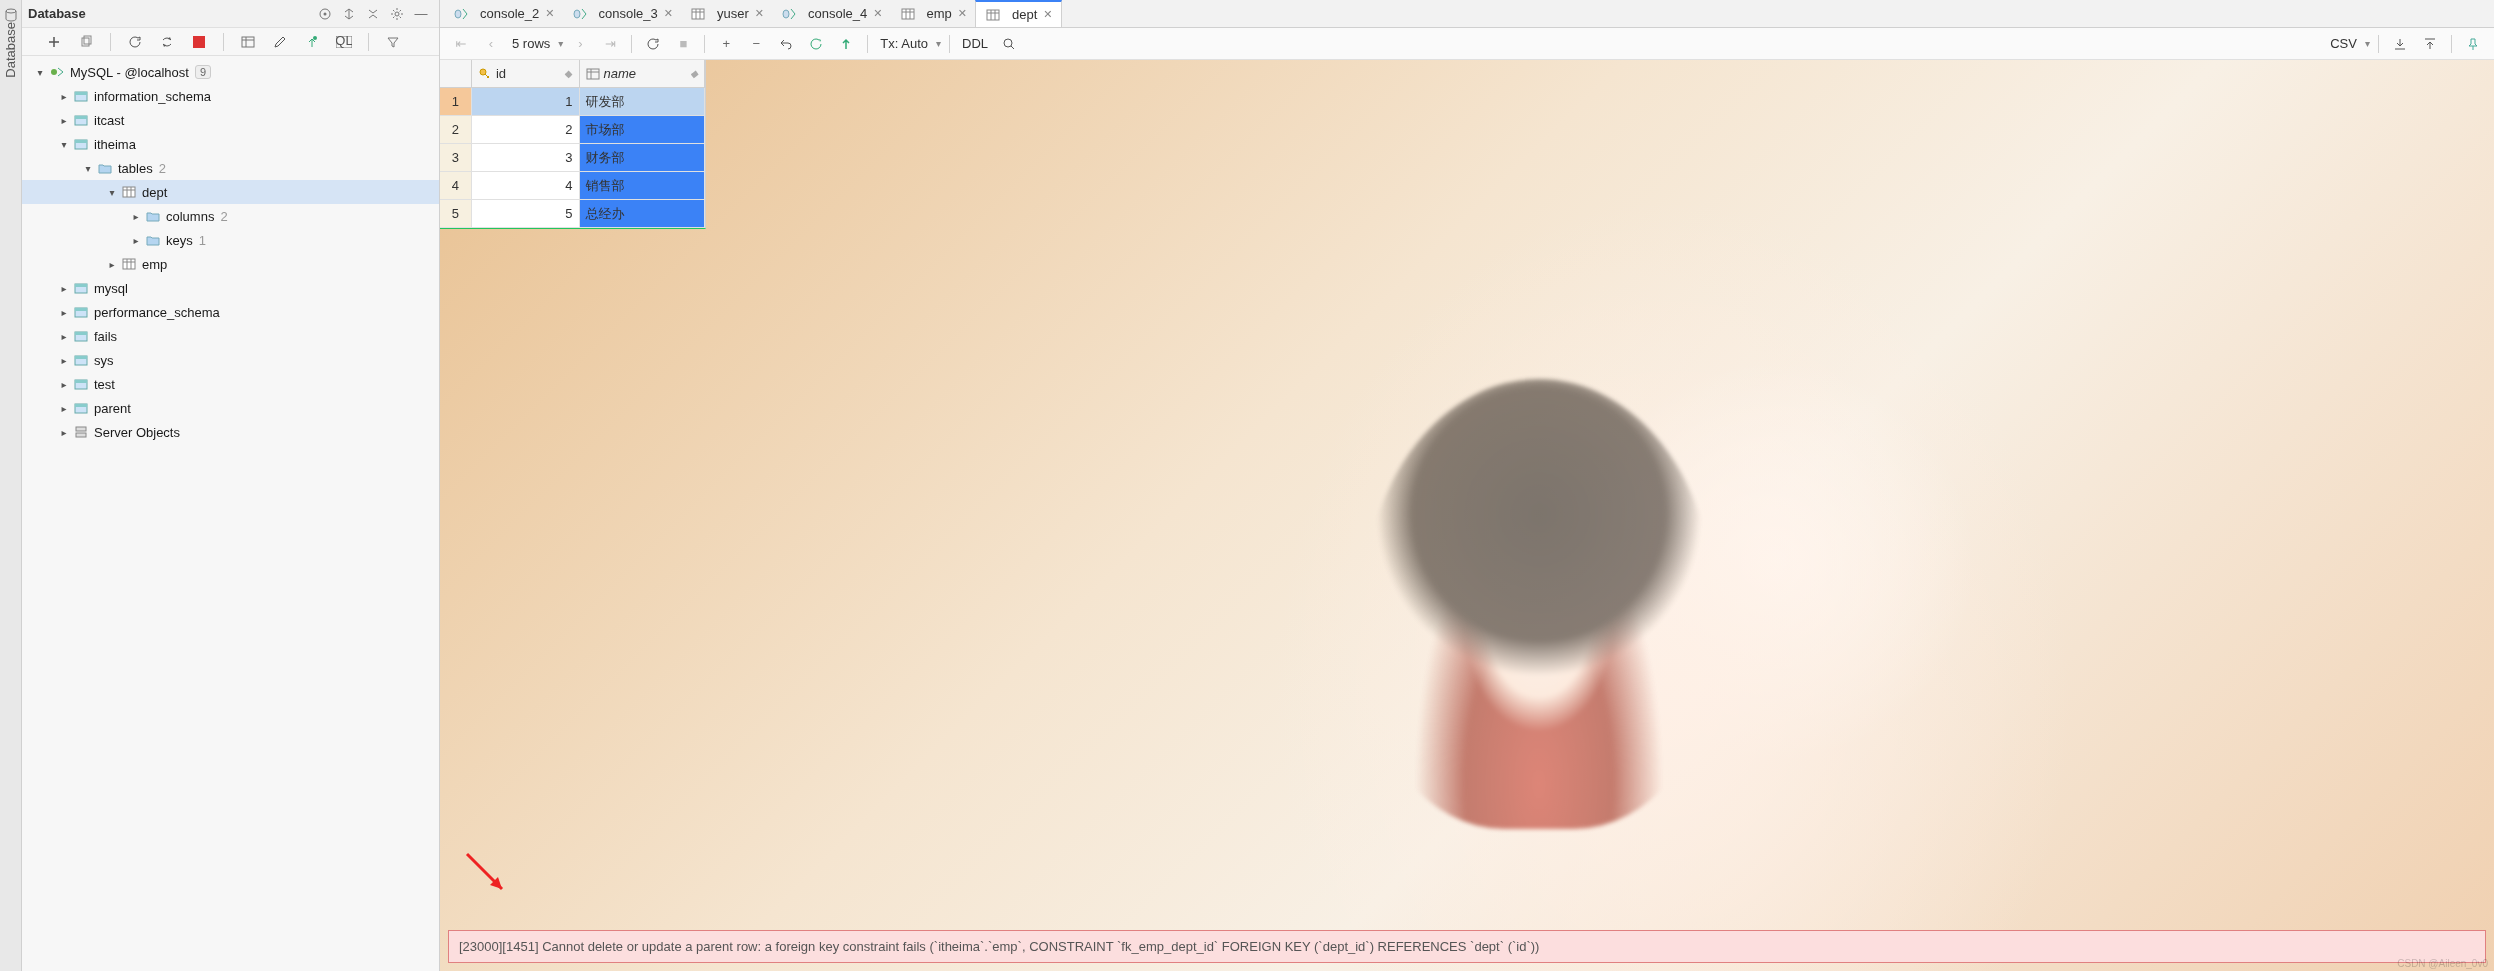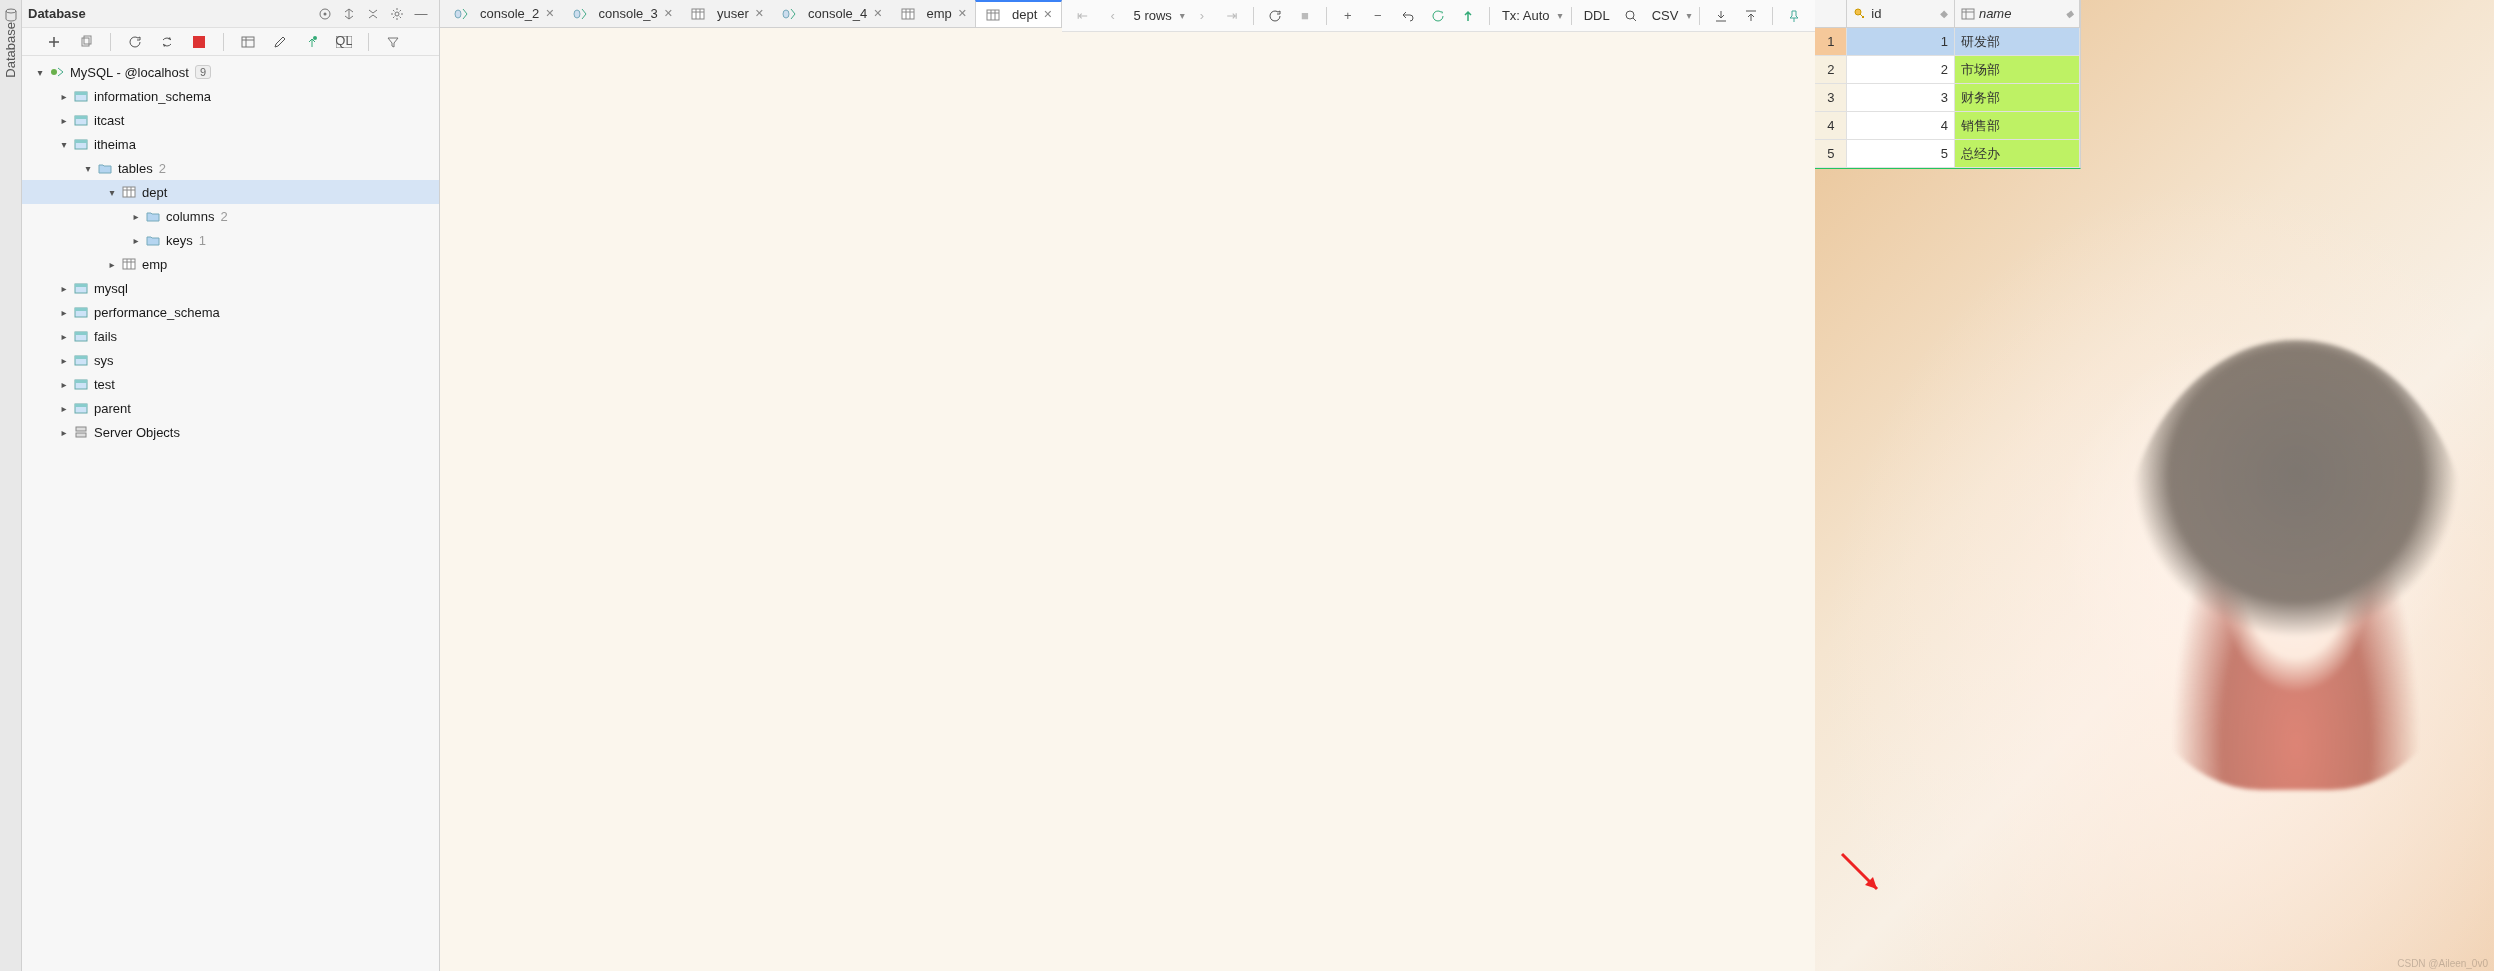--- a/index.html
+++ b/index.html
@@ -21,21 +21,21 @@
 
 .tree { flex:1; overflow:auto; padding-top:4px; }
 .node { display:flex; align-items:center; height:24px; padding-left:8px; cursor:pointer; color:#1a1a1a; }
 .node.sel { background:#d6e4f5; }
 .arrow { width:16px; text-align:center; color:#555; font-size:10px; }
 .nico { width:18px; height:18px; display:flex; align-items:center; justify-content:center; margin-right:4px; }
 .badge { background:#eee; border:1px solid #ccc; border-radius:3px; padding:0 4px; margin-left:6px; font-size:11px; color:#666; }
 .cnt { color:#999; margin-left:6px; }
 
 
-.main { flex:1; display:flex; flex-direction:row; position:relative; background:#fbf6ed; }
+.main { flex:1; display:flex; flex-direction:column; position:relative; background:#fbf6ed; }
 .tabs { height:28px; display:flex; align-items:center; background:#f2f2f2; border-bottom:1px solid #d0d0d0; padding-left:4px; }
 .tab { display:flex; align-items:center; padding:0 8px; height:27px; gap:6px; cursor:pointer; color:#333; }
 .tab.act { background:#fff; border-top:2px solid #3b82f6; border-left:1px solid #d0d0d0; border-right:1px solid #d0d0d0; }
 .tab .x { color:#888; font-size:11px; }
 
 .tool { height:32px; display:flex; align-items:center; padding:0 8px; gap:4px; border-bottom:1px solid #e0e0e0; background:#fafafa; }
 .tool .ico { width:26px; height:26px; display:flex; align-items:center; justify-content:center; color:#666; cursor:pointer; }
 .tool .txt { color:#333; padding:0 4px; }
 .tool .right { margin-left:auto; display:flex; align-items:center; gap:4px; }
 
@@ -61,21 +61,21 @@
 .grid { position:relative; width:266px; background:#fff; border-right:1px solid #d0d0d0; border-bottom:1px solid #22c55e; }
 .gh { display:flex; height:28px; background:#f5f5f5; border-bottom:1px solid #d0d0d0; }
 .gh>div { display:flex; align-items:center; padding:0 6px; border-right:1px solid #d0d0d0; color:#333; font-weight:500; }
 .gh .c0 { width:32px; justify-content:center; }
 .gh .c1 { width:108px; gap:4px; }
 .gh .c2 { width:126px; gap:4px;font-style:italic; }
 .gr { display:flex; height:28px; }
 .gr>div { display:flex; align-items:center; padding:0 6px; border-right:1px solid #e0e0e0; border-bottom:1px solid #e0e0e0; }
 .gr .c0 { width:32px; justify-content:center; background:#f7f0e0; color:#333; }
 .gr .c1 { width:108px; justify-content:flex-end; background:#fff; color:#333; }
-.gr .c2 { width:126px; background:#bef264; color:#333; }
+.gr .c2 { width:126px; background:#3b82f6; color:#333; }
 .gr.sel0 .c0 { background:#f5c89a; }
 .gr.sel .c1,.gr.sel .c2 { background:#bcd5f0; }
 
 
 .err { position:absolute; left:8px; right:8px; bottom:8px; border:1px solid #e08080; background:#fcdede; padding:6px 10px; color:#555; line-height:1.5; }
 .arrow-red { position:absolute; left:22px; bottom:72px; width:50px; height:50px; }
 .arrow-red svg { width:100%; height:100%; }
 
 .wm { position:absolute; right:6px; bottom:2px; font-size:10px; color:rgba(0,0,0,.2); }
 
@@ -529,16 +529,19 @@
         </div>
     </div>
 
     <div class="arrow-red">
       <svg viewBox="0 0 50 50">
           <path d="M5 5 L40 40" stroke="#e22" stroke-width="3" fill="none"></path>
           <path d="M40 40 L28 36 L36 28 Z" fill="#e22"></path>
         </svg>
     </div>
 
+    <div class="err">
+      <span>[23000][1451] Cannot delete or update a parent row: a foreign key constraint fails (`itheima`.`emp`, CONSTRAINT `fk_emp_dept_id` FOREIGN KEY (`dept_id`) REFERENCES `dept` (`id`))</span>
+    </div>
 
     <div class="wm">CSDN @Aileen_0v0</div>
   </div>
 </div>
 
 </body></html>

